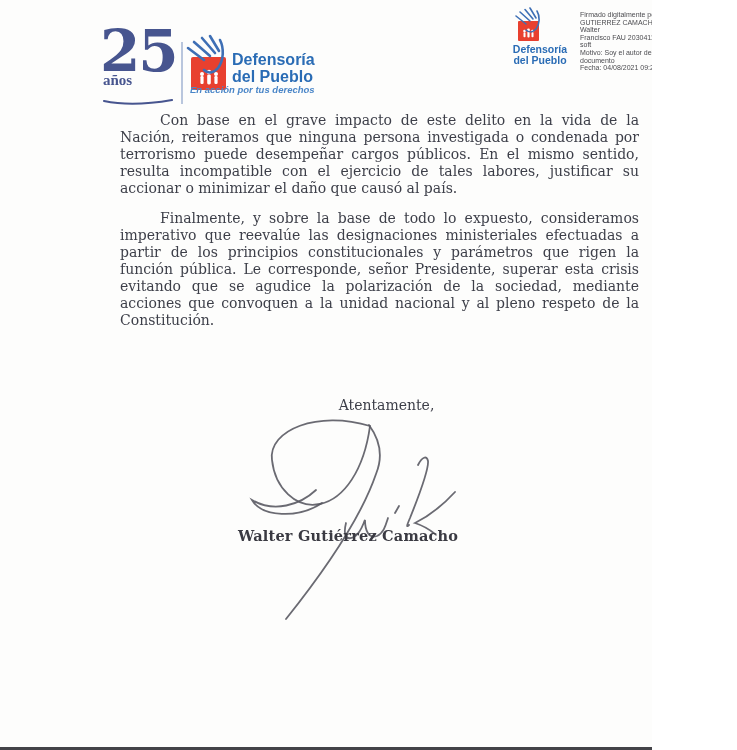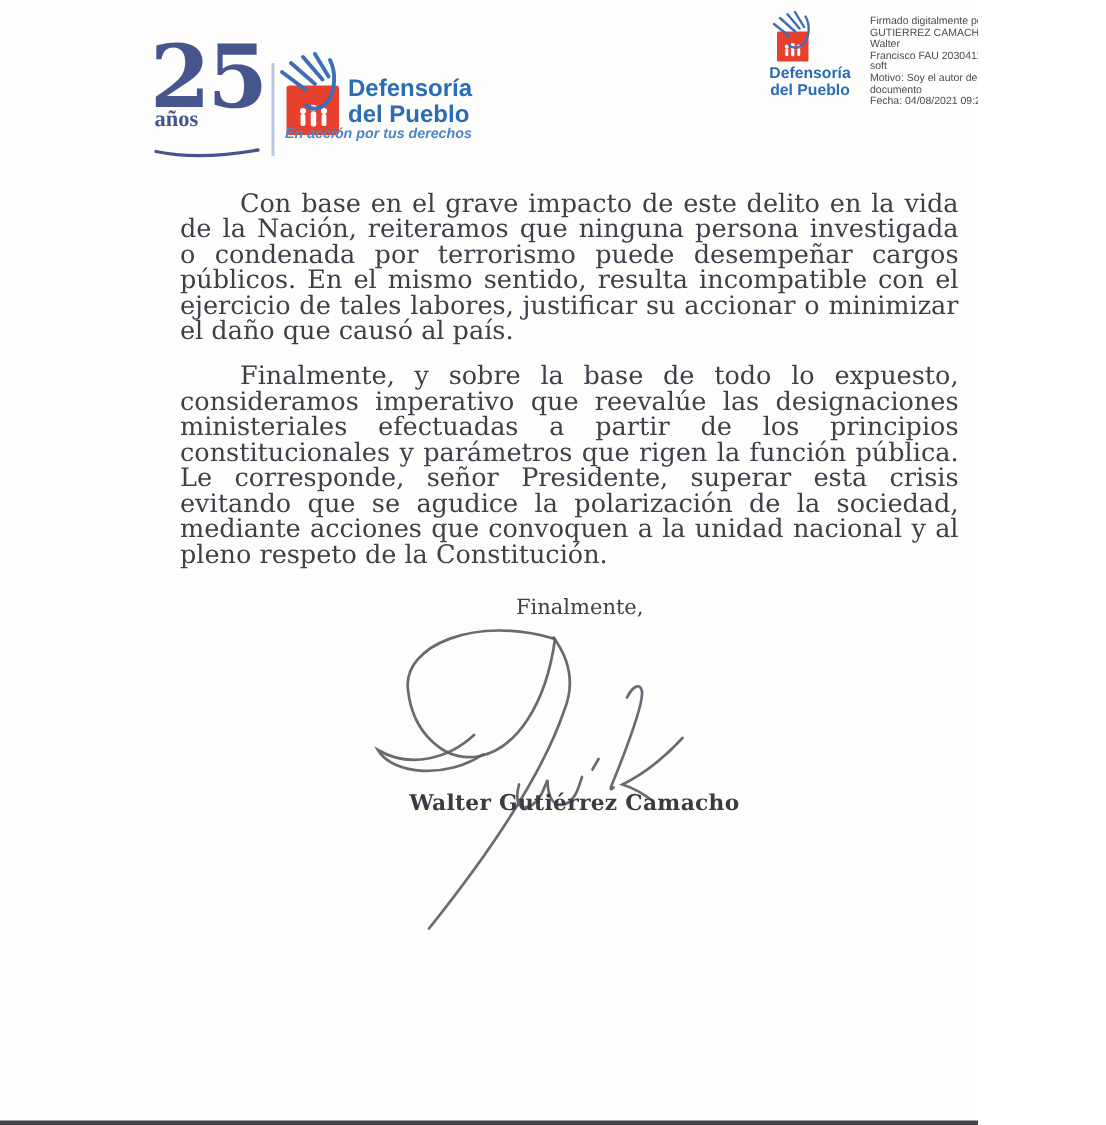--- a/index.html
+++ b/index.html
@@ -34,28 +34,28 @@
   .stamp-hand{position:absolute;left:7px;top:1px;width:34px;height:30px;}
   .stamp-org{position:absolute;left:0px;top:38px;width:68px;text-align:center;
     font-family:"Liberation Sans",sans-serif;font-weight:bold;font-size:10.5px;line-height:11px;
     color:var(--brand-blue,#1e6ab8);}
   .stamp-text{position:absolute;left:74px;top:5px;width:96px;
     font-family:"Liberation Sans",sans-serif;font-size:7px;line-height:7.6px;color:#4c4c50;}
   .stamp-text span{display:block;}
 
   
   .body-text{position:absolute;left:120px;top:112px;width:519px;
-    font-size:17px;line-height:17px;color:var(--text,#3d3f49);text-align:justify;margin-top:16px;}
+    font-size:14px;line-height:17px;color:var(--text,#3d3f49);text-align:justify;}
   .body-text p{margin:0 0 13px 0;text-indent:40px;}
   .closing{position:absolute;left:127px;top:397px;width:519px;text-align:center;
     font-size:14px;color:var(--text,#3d3f49);}
 
   
   .signature-svg{position:absolute;left:248px;top:416px;width:222px;height:210px;}
-  .signer{position:absolute;left:238px;top:527px;width:255px;text-align:right;}
+  .signer{position:absolute;left:238px;top:527px;width:255px;text-align:left;}
   .signer-name{font-size:14.5px;font-weight:bold;color:#3a3a42;letter-spacing:.2px;}
   .signer-title{font-size:13.5px;color:#595962;margin-top:1px;}
 
   .stroke-blue{stroke:var(--hand-blue,#3e6fb5);stroke-width:2.6;fill:none;stroke-linecap:round;}
   .stroke-blue-thin{stroke:var(--hand-blue,#3e6fb5);stroke-width:1.6;fill:none;stroke-linecap:round;}
   .sig-stroke{stroke:#5a5a63;stroke-width:1.8;fill:none;stroke-linecap:round;opacity:.9;}
 </style>
 </head>
 <body>
 
@@ -126,21 +126,21 @@
       <span>documento</span>
       <span>Fecha: 04/08/2021 09:25:24</span>
     </div>
   </div>
 
   <div class="body-text">
     <p>Con base en el grave impacto de este delito en la vida de la Nación, reiteramos que ninguna persona investigada o condenada por terrorismo puede desempeñar cargos públicos. En el mismo sentido, resulta incompatible con el ejercicio de tales labores, justificar su accionar o minimizar el daño que causó al país.</p>
     <p>Finalmente, y sobre la base de todo lo expuesto, consideramos imperativo que reevalúe las designaciones ministeriales efectuadas a partir de los principios constitucionales y parámetros que rigen la función pública. Le corresponde, señor Presidente, superar esta crisis evitando que se agudice la polarización de la sociedad, mediante acciones que convoquen a la unidad nacional y al pleno respeto de la Constitución.</p>
   </div>
 
-  <div class="closing">Finalmente,</div>
+  <div class="closing">Atentamente,</div>
 
   <svg class="signature-svg" viewBox="0 0 222 210">
     <path class="sig-stroke" d="M122,10 C70,-6 20,14 24,44 C27,72 48,93 72,88 C96,83 116,54 122,10"></path>
     <path class="sig-stroke" d="M74,87 C50,103 14,101 4,84 C26,97 52,89 68,74"></path>
     <path class="sig-stroke" d="M121,9 C132,24 135,41 128,58 C116,93 90,138 38,203"></path>
     <path class="sig-stroke" d="M98,107 C95,119 98,125 106,121 C113,117 115,108 117,104 C117,115 121,123 129,120 C136,117 138,108 140,102"></path>
     <path class="sig-stroke" d="M147,97 L151,90"></path>
     <path class="sig-stroke" d="M170,49 C174,41 179,39 180,45 C181,54 170,82 162,102 C159,109 158,112 161,109"></path>
     <path class="sig-stroke" d="M207,76 C196,88 181,100 167,107 C173,109 181,113 187,118"></path>
   </svg>

